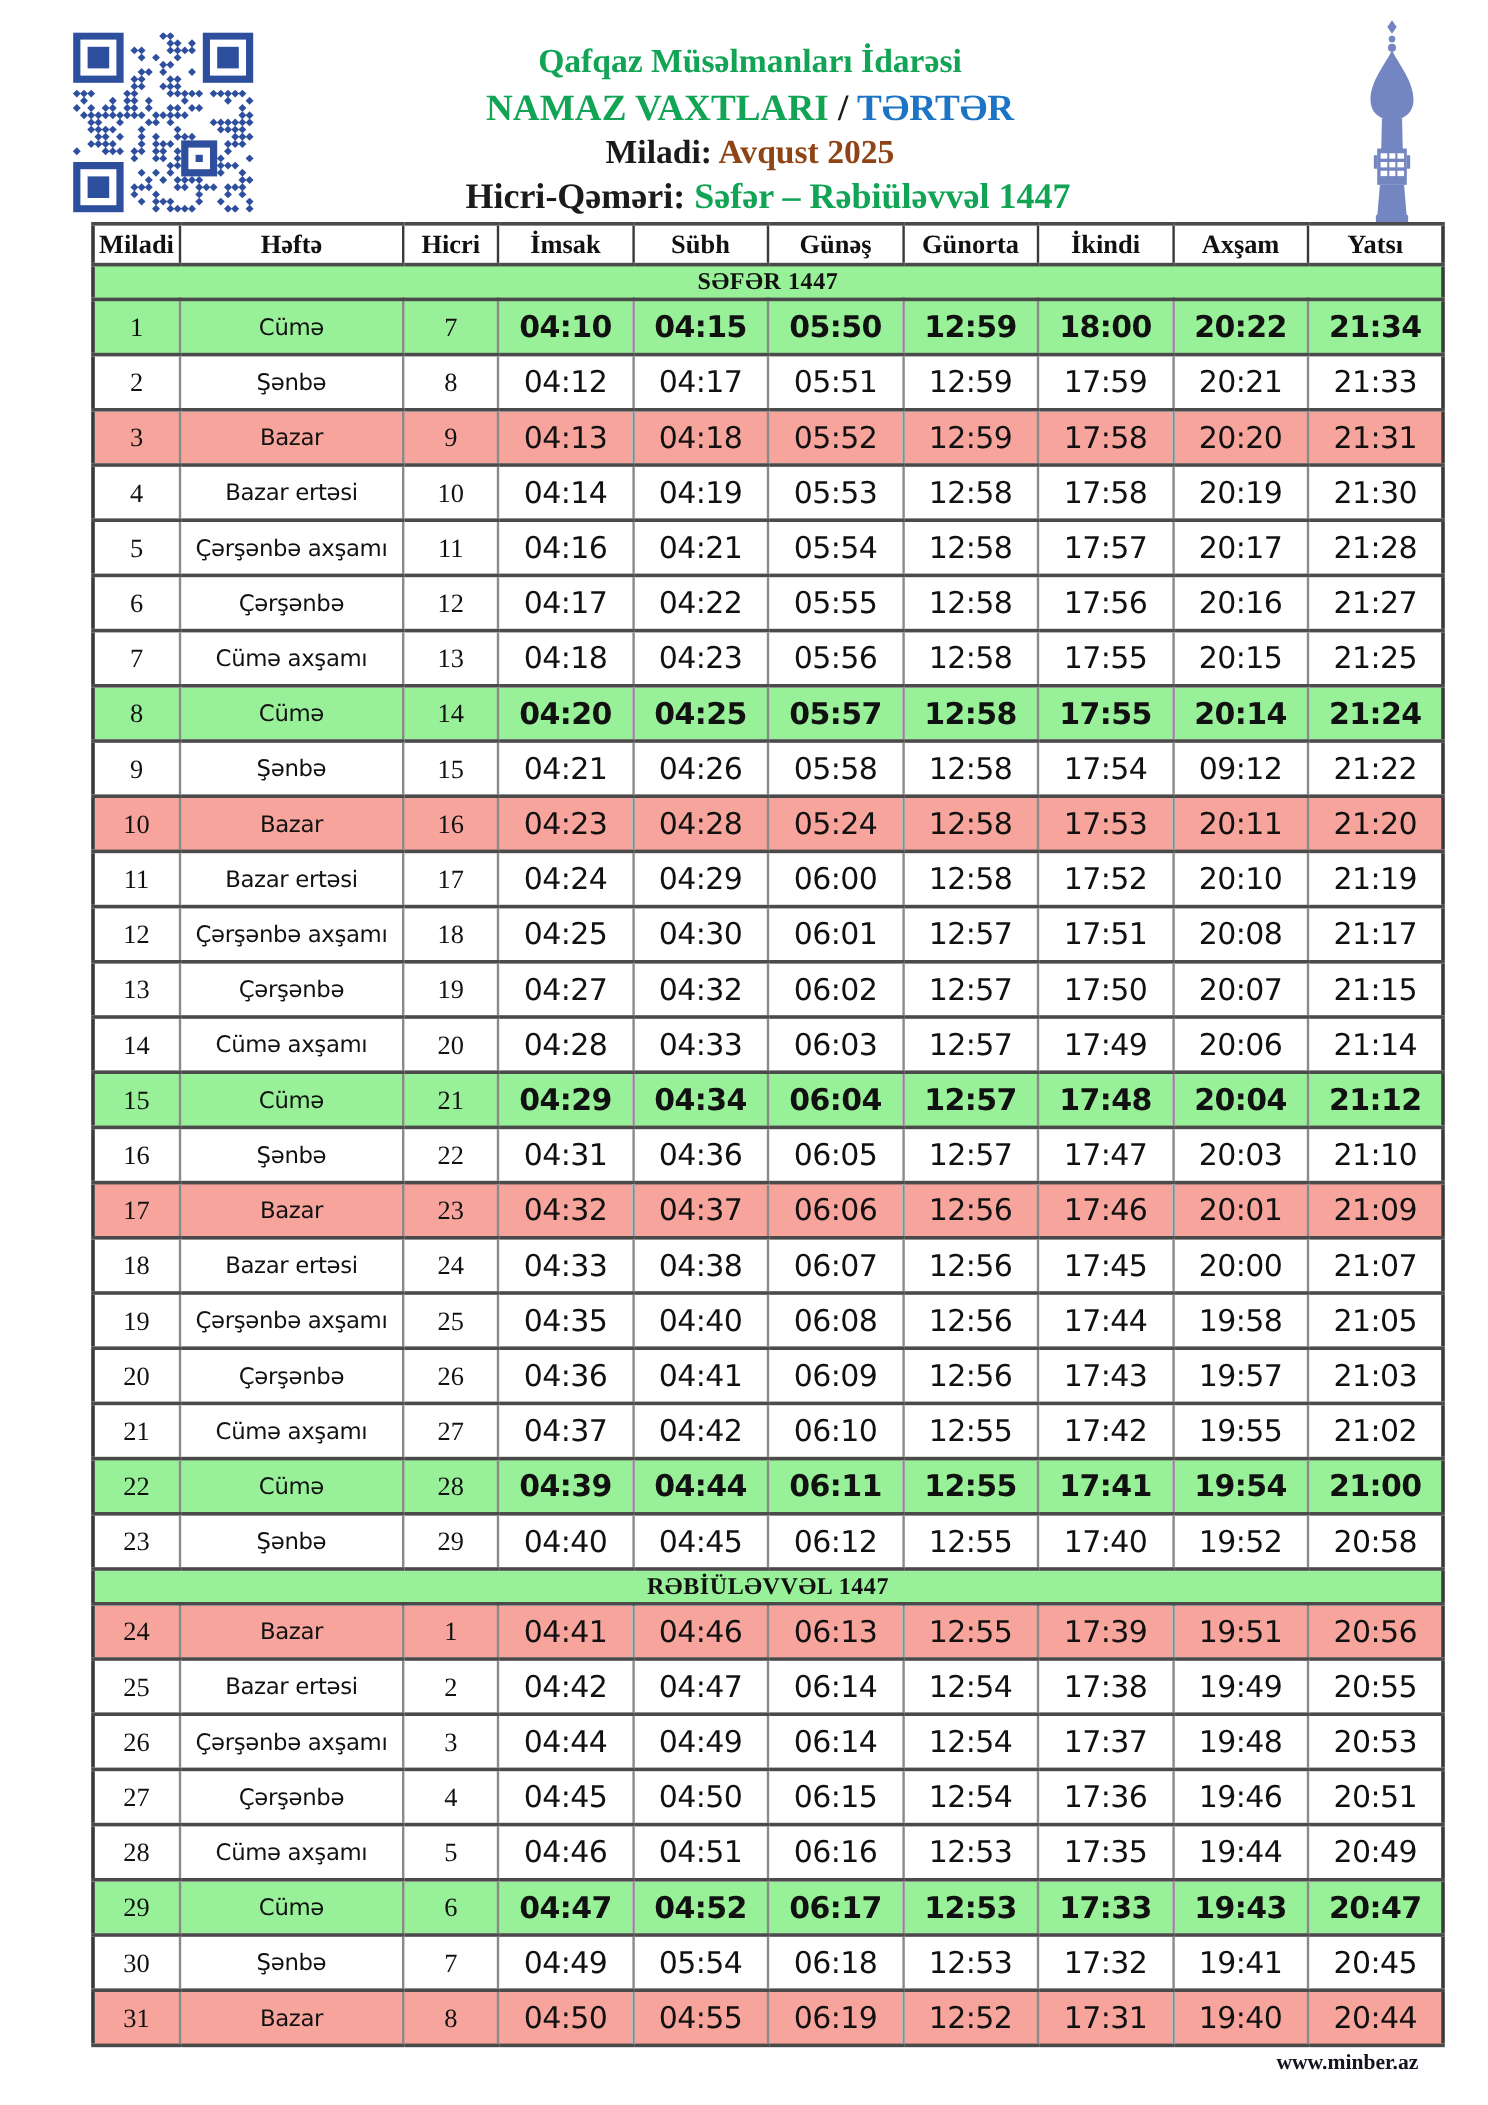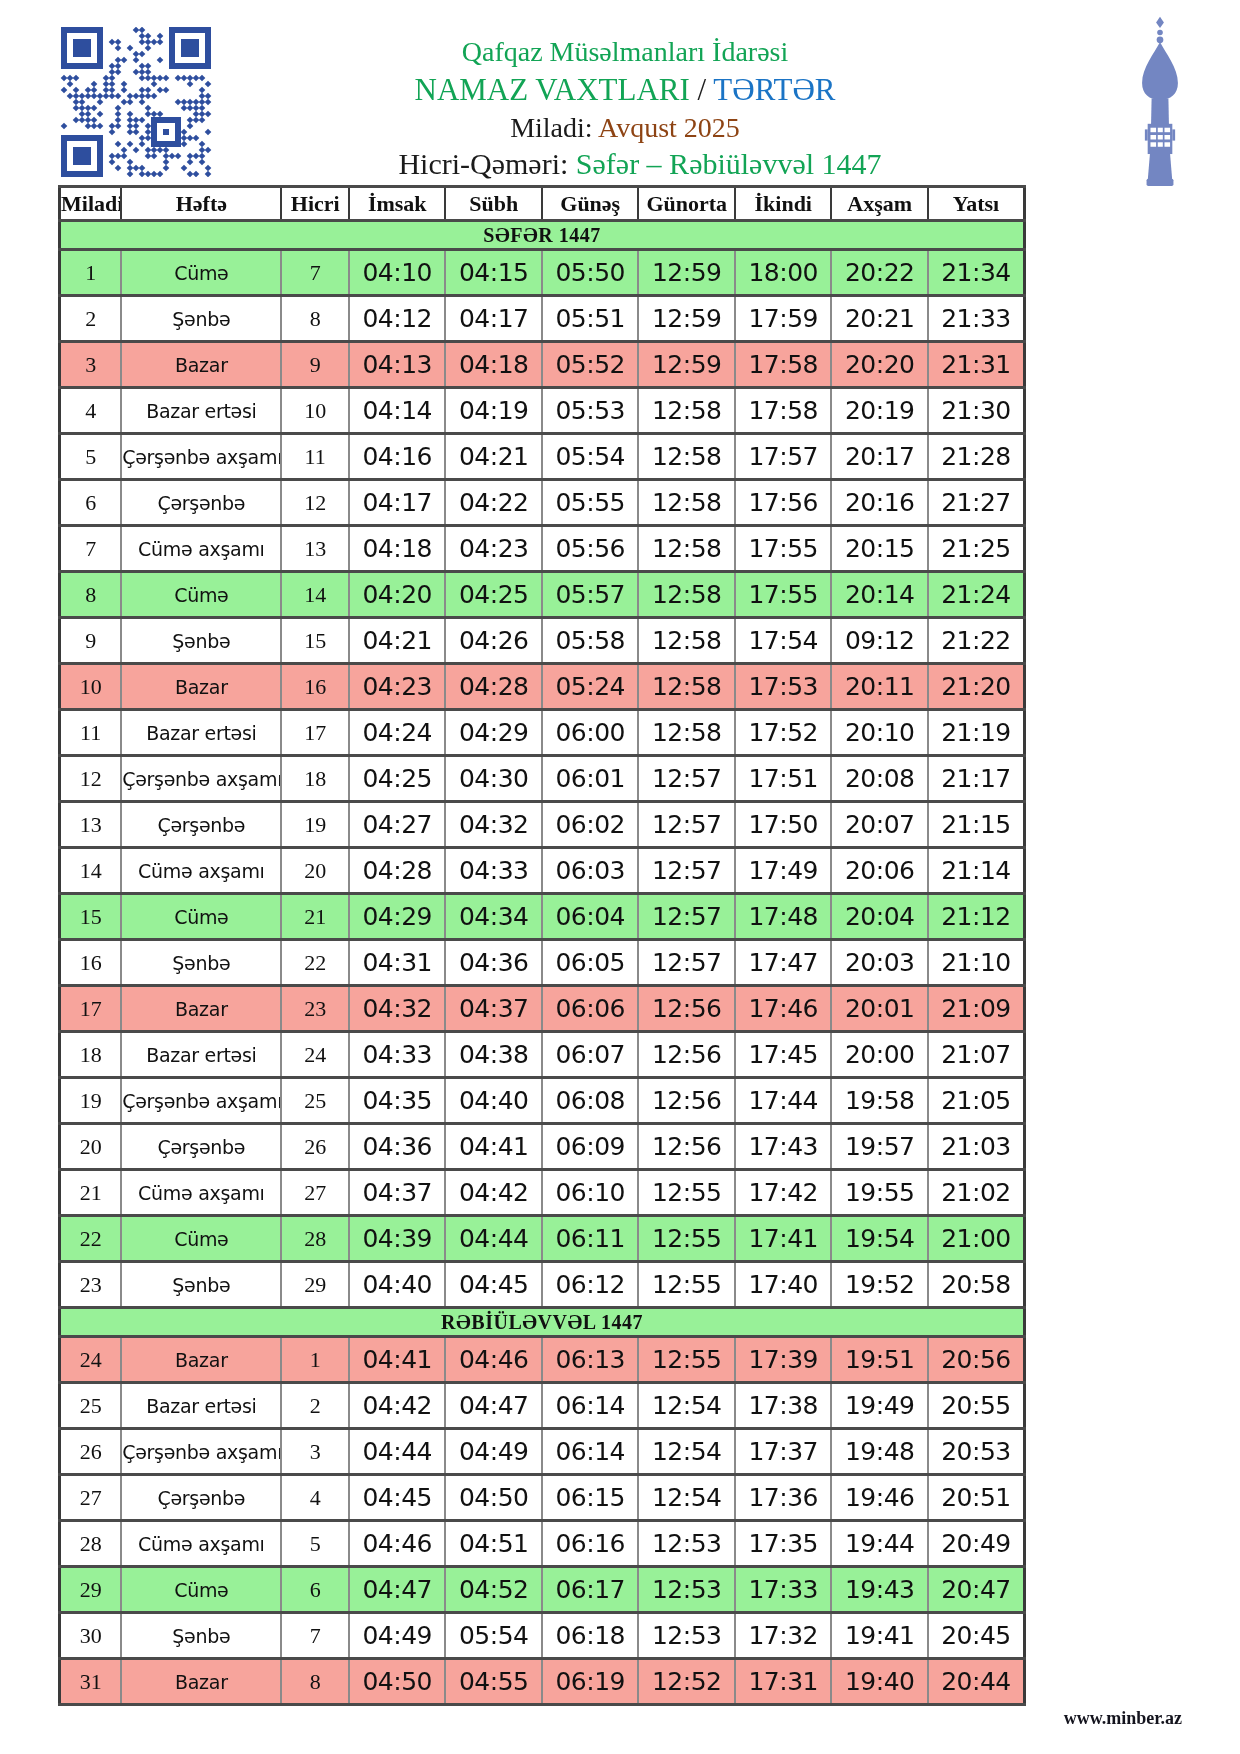--- a/index.html
+++ b/index.html
@@ -19,32 +19,32 @@
   .page{position:relative;width:1240px;height:1754px;background:#fff;overflow:hidden;}
 
   
   .qr-box{position:absolute;left:58px;top:27px;width:156px;height:150px;}
   .qr-box svg{width:100%;height:100%;}
   .minaret-box{position:absolute;right:52px;top:12px;width:56px;height:176px;}
   .minaret-box svg{width:100%;height:100%;}
   .minaret-box svg .m{fill:var(--minaret);}
   .minaret-box svg .win{fill:#fff;}
 
-  .titles{padding-top:36px;text-align:center;font-weight:normal;color:var(--ink);margin-left:10px;}
+  .titles{padding-top:36px;text-align:center;font-weight:bold;color:var(--ink);margin-left:10px;}
   .t-org{font-size:28px;color:var(--txt-green);}
   .t-main{font-size:31px;margin-top:4px;}
   .t-main .g{color:var(--txt-green);}
   .t-main .b{color:var(--txt-blue);}
   .t-miladi{font-size:28px;margin-top:4px;}
   .t-miladi .v{color:var(--txt-brown);}
   .t-hicri{font-size:30px;margin-top:3px;padding-left:30px;}
   .t-hicri .v{color:var(--txt-green);}
 
   
-  table.prayer{position:absolute;left:58px;top:185px;width:968px;
+  table.prayer{position:absolute;left:76px;top:185px;width:1128px;
     border-collapse:collapse;table-layout:fixed;background:#fff;}
   table.prayer th,table.prayer td{
     text-align:center;vertical-align:middle;color:#111;
     border-left:2px solid var(--border-gray);
     border-right:2px solid var(--border-gray);
     border-top:3px solid var(--border-dark);
     border-bottom:3px solid var(--border-dark);
     overflow:hidden;white-space:nowrap;}
   table.prayer{border:3px solid #3a3a3a;}
   table.prayer th{
@@ -54,21 +54,21 @@
   tr.section-row td{
     background:var(--row-green);
     font-family:"Liberation Serif","DejaVu Serif",serif;
     font-weight:bold;font-size:20px;height:29px;letter-spacing:.5px;}
   tr.day-row{height:46px;}
   tr.day-row td{font-family:"DejaVu Sans",sans-serif;}
   td.c-miladi,td.c-hicri{font-family:"Liberation Serif","DejaVu Serif",serif !important;font-size:22px;}
   td.c-weekday{font-size:19px;letter-spacing:-0.3px;}
   td.c-time{font-size:25px;letter-spacing:-0.5px;}
   tr.friday td{background:var(--row-green);}
-  tr.friday td.c-time{font-weight:normal;}
+  tr.friday td.c-time{font-weight:bold;}
   tr.sunday td{background:var(--row-red);}
 
   
   .site{position:absolute;top:1708px;right:58px;
     font-family:"Liberation Serif","DejaVu Serif",serif;
     font-weight:bold;font-size:18px;color:#14141e;margin-left:41px;}
 </style>
 </head>
 <body>
 

